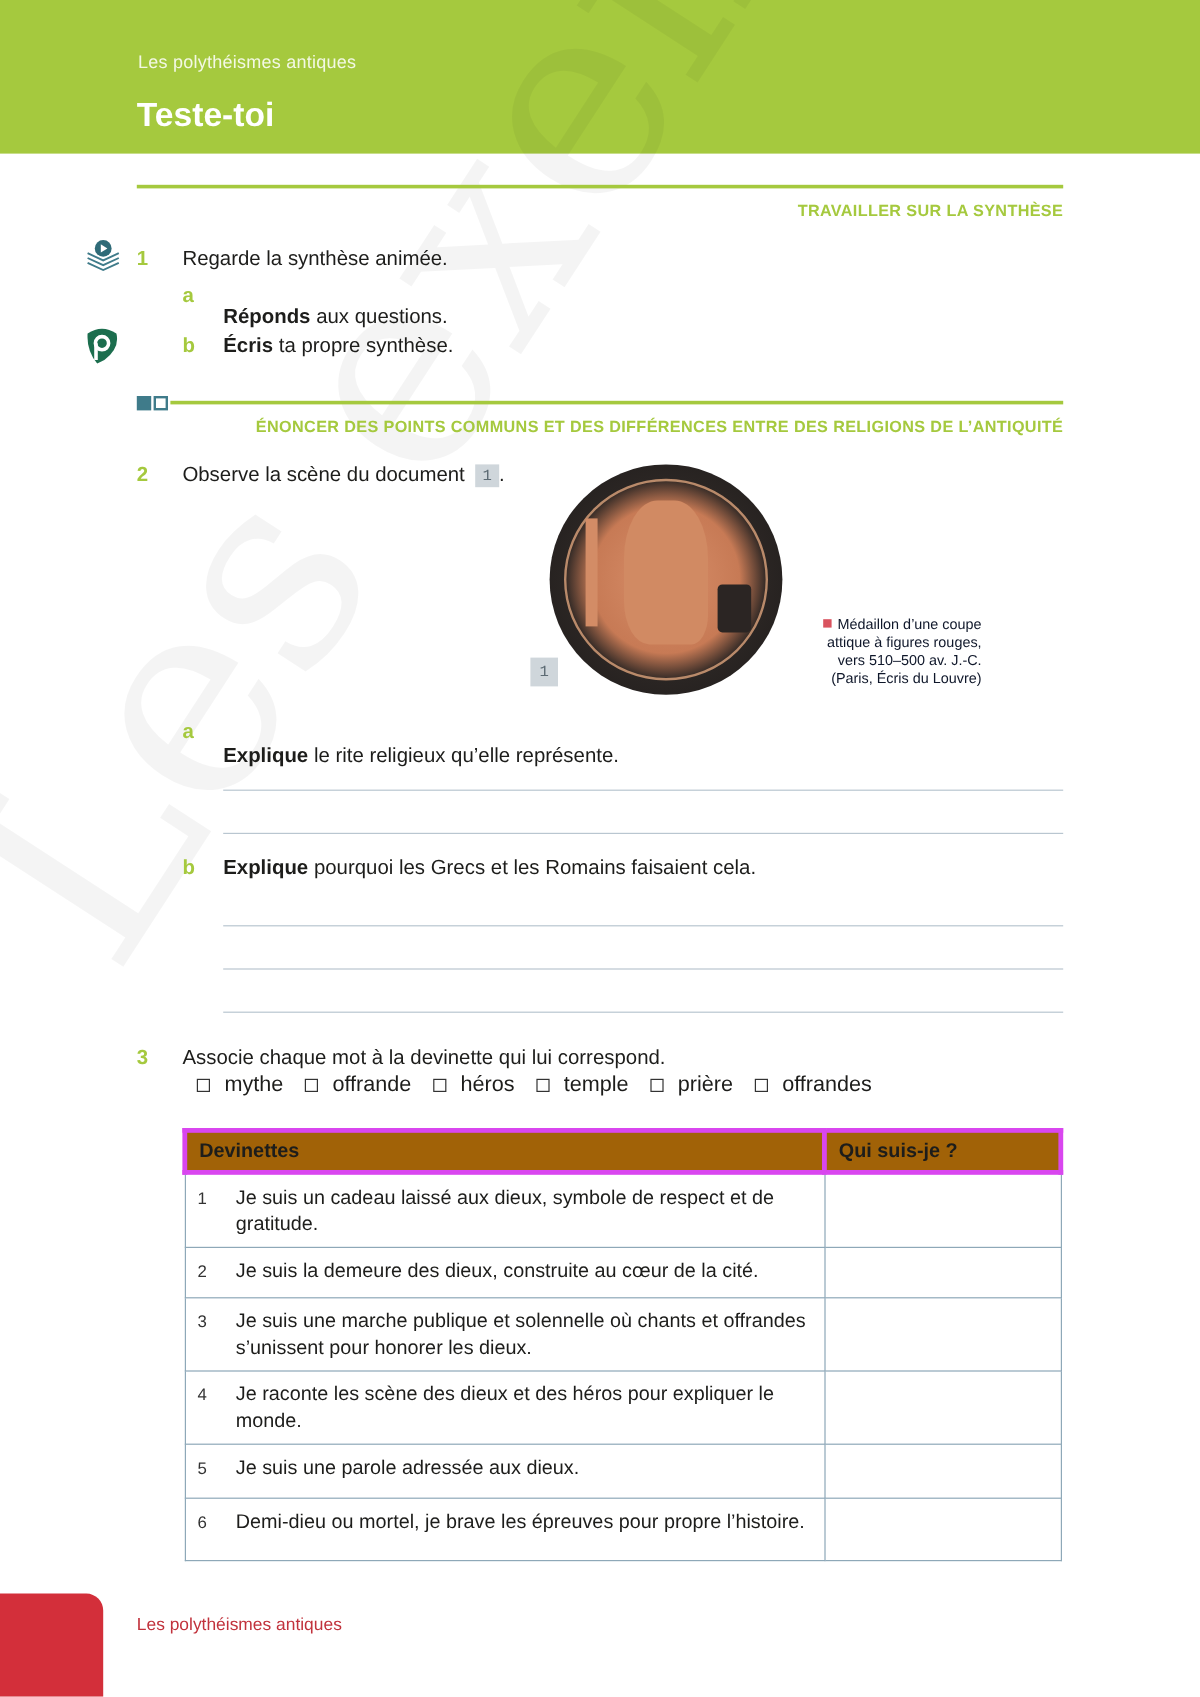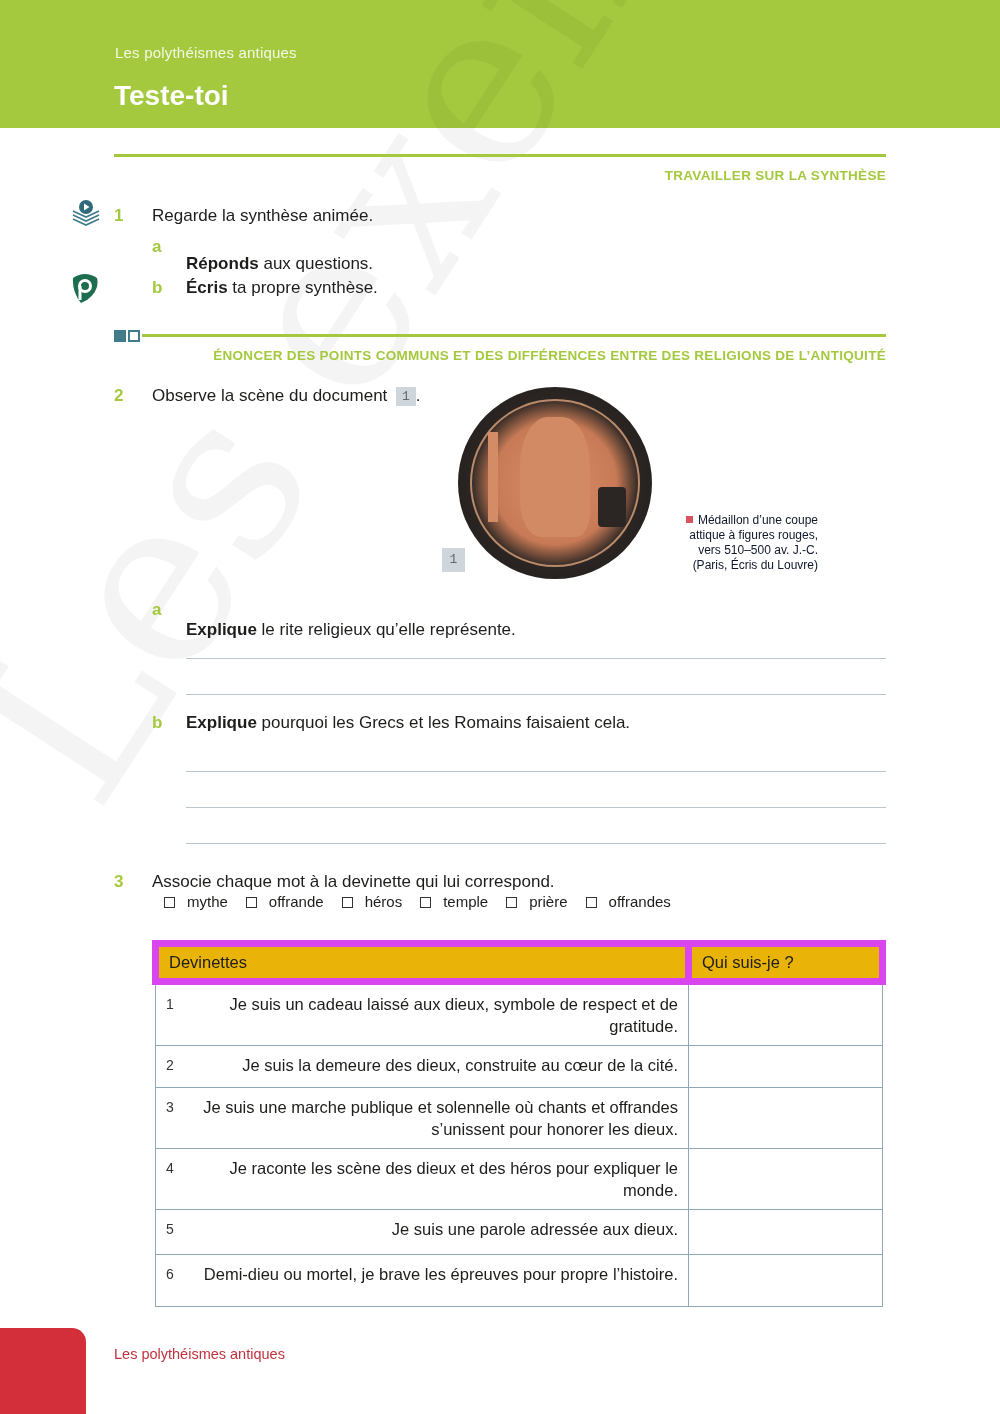--- a/index.html
+++ b/index.html
@@ -36,30 +36,30 @@
   .medallion .ring { position: absolute; left: 12px; top: 12px; right: 12px; bottom: 12px; border-radius: 50%; border: 2px solid #b98a6a; }
   .medallion .figure { position: absolute; left: 62px; top: 30px; width: 70px; height: 120px; background: #d18a63; border-radius: 40% 40% 20% 30%; }
   .medallion .palm { position: absolute; left: 30px; top: 45px; width: 10px; height: 90px; background: #d38c66; }
   .medallion .altar { position: absolute; left: 140px; top: 100px; width: 28px; height: 40px; background: #2b2523; border-radius: 4px; }
 
   .caption { position: absolute; right: 182px; top: 513px; font-size: 12px; color: #0f172a; text-align: right; line-height: 15px; }
   .caption .bullet { display: inline-block; width: 7px; height: 7px; background: #d9535f; margin-right: 5px; vertical-align: 1px; }
 
   .answer-line { position: absolute; left: 186px; width: 700px; height: 1px; background: #b9c6d0; }
 
-  .options { position: absolute; left: 152px; top: 893px; font-size: 15px; display: flex; gap: 0; padding-left: 12px; }
+  .options { position: absolute; left: 152px; top: 893px; font-size: 18px; display: flex; gap: 0; padding-left: 12px; }
   .option { margin-right: 18px; display: flex; align-items: center; }
   .checkbox { display: inline-block; width: 11px; height: 11px; border: 1.2px solid #333; margin-right: 12px; margin-top: 1px; }
 
   table.riddles { position: absolute; left: 152px; top: 940px; width: 734px; border-collapse: collapse; font-size: 16.5px; }
-  table.riddles th { background: #eab308; text-align: left; font-weight: normal; padding: 6px 10px; height: 34px; border: 7px solid #d946ef; }
+  table.riddles th { background: #a16207; text-align: left; font-weight: bold; padding: 6px 10px; height: 34px; border: 4px solid #d946ef; }
   table.riddles td { border: 1px solid #8ea8b8; vertical-align: top; padding: 8px 10px 8px 10px; line-height: 22px; }
   table.riddles td.riddle-cell { width: 533px; }
   .rnum { display: inline-block; width: 32px; font-size: 14px; color: #333; float: left; }
-  .rtext { display: block; margin-left: 32px; text-align: right; }
+  .rtext { display: block; margin-left: 32px; }
 
   .footer-tab { position: absolute; left: 0; top: 1328px; width: 86px; height: 86px; background: #d32f3a; border-top-right-radius: 14px; }
   .footer-text { position: absolute; left: 114px; top: 1346px; font-size: 14.5px; color: #c1323c; }
 
   .icon { position: absolute; }
 </style>
 </head>
 <body>
 
 <div class="header">

